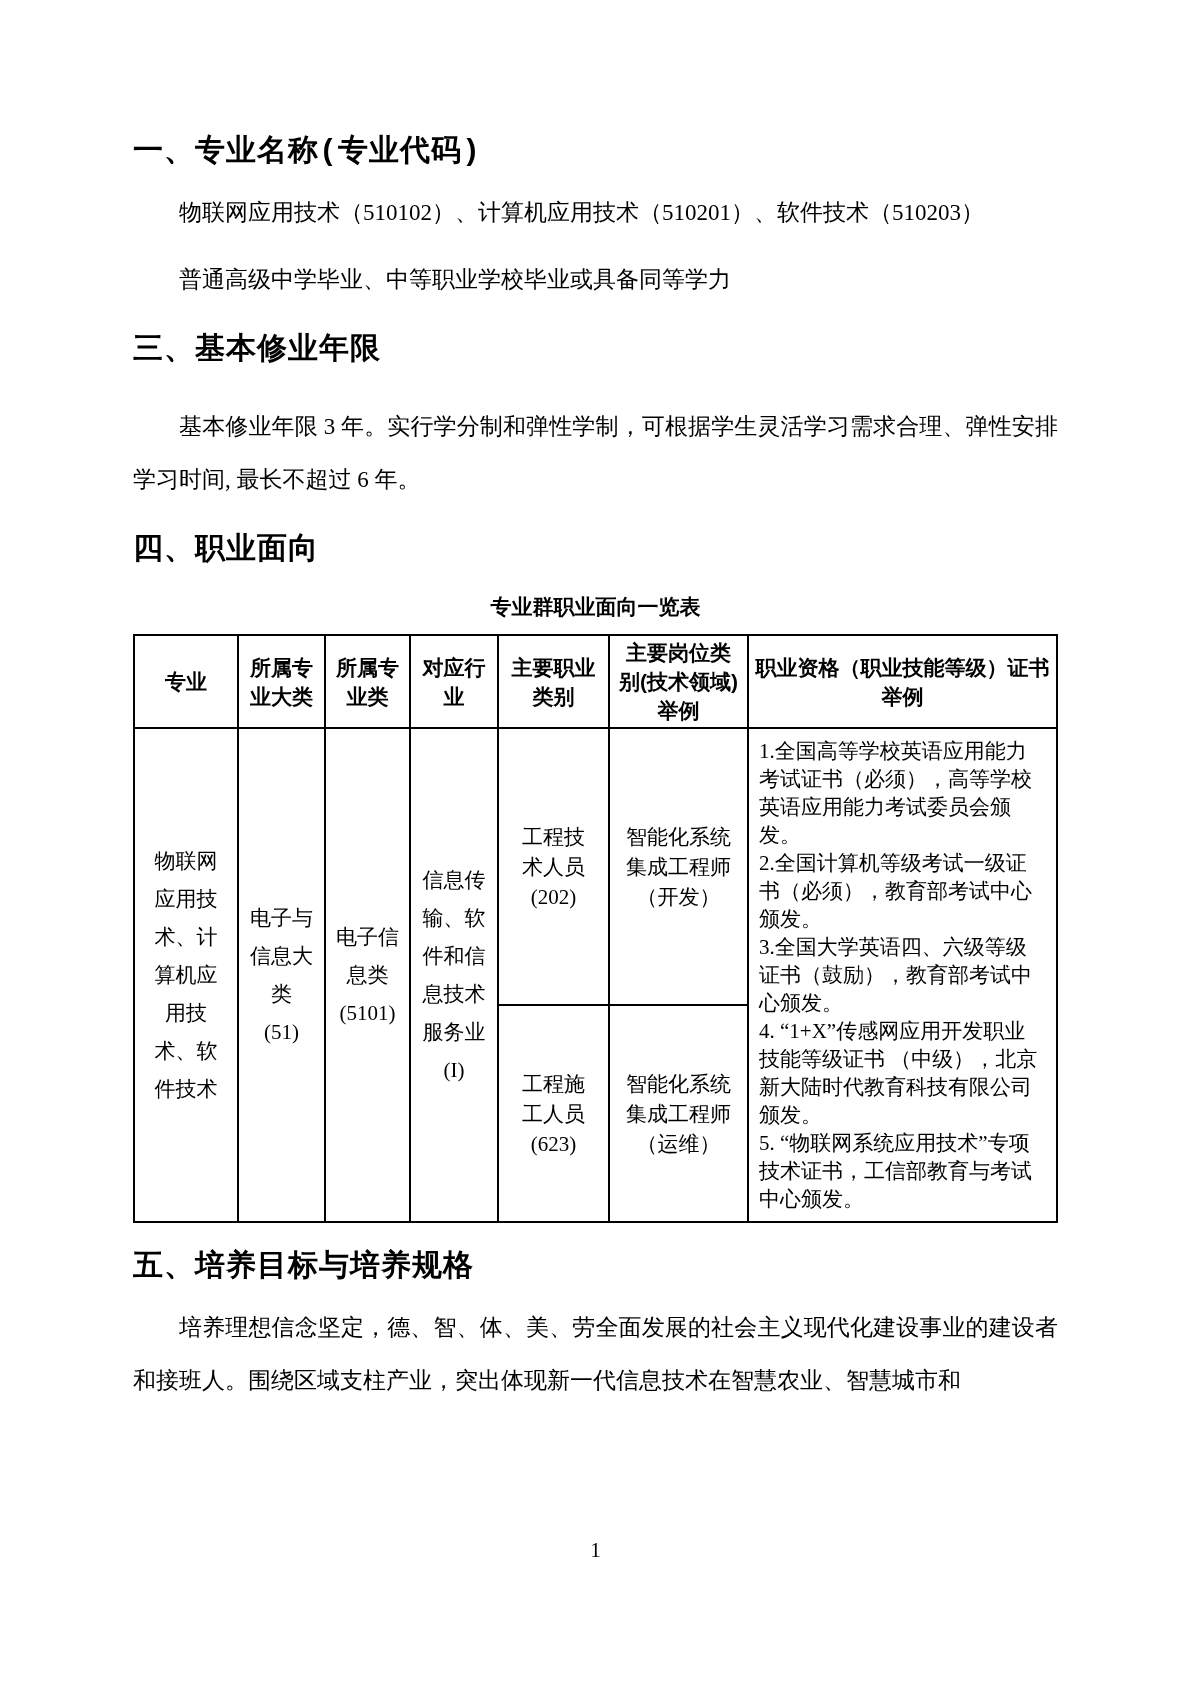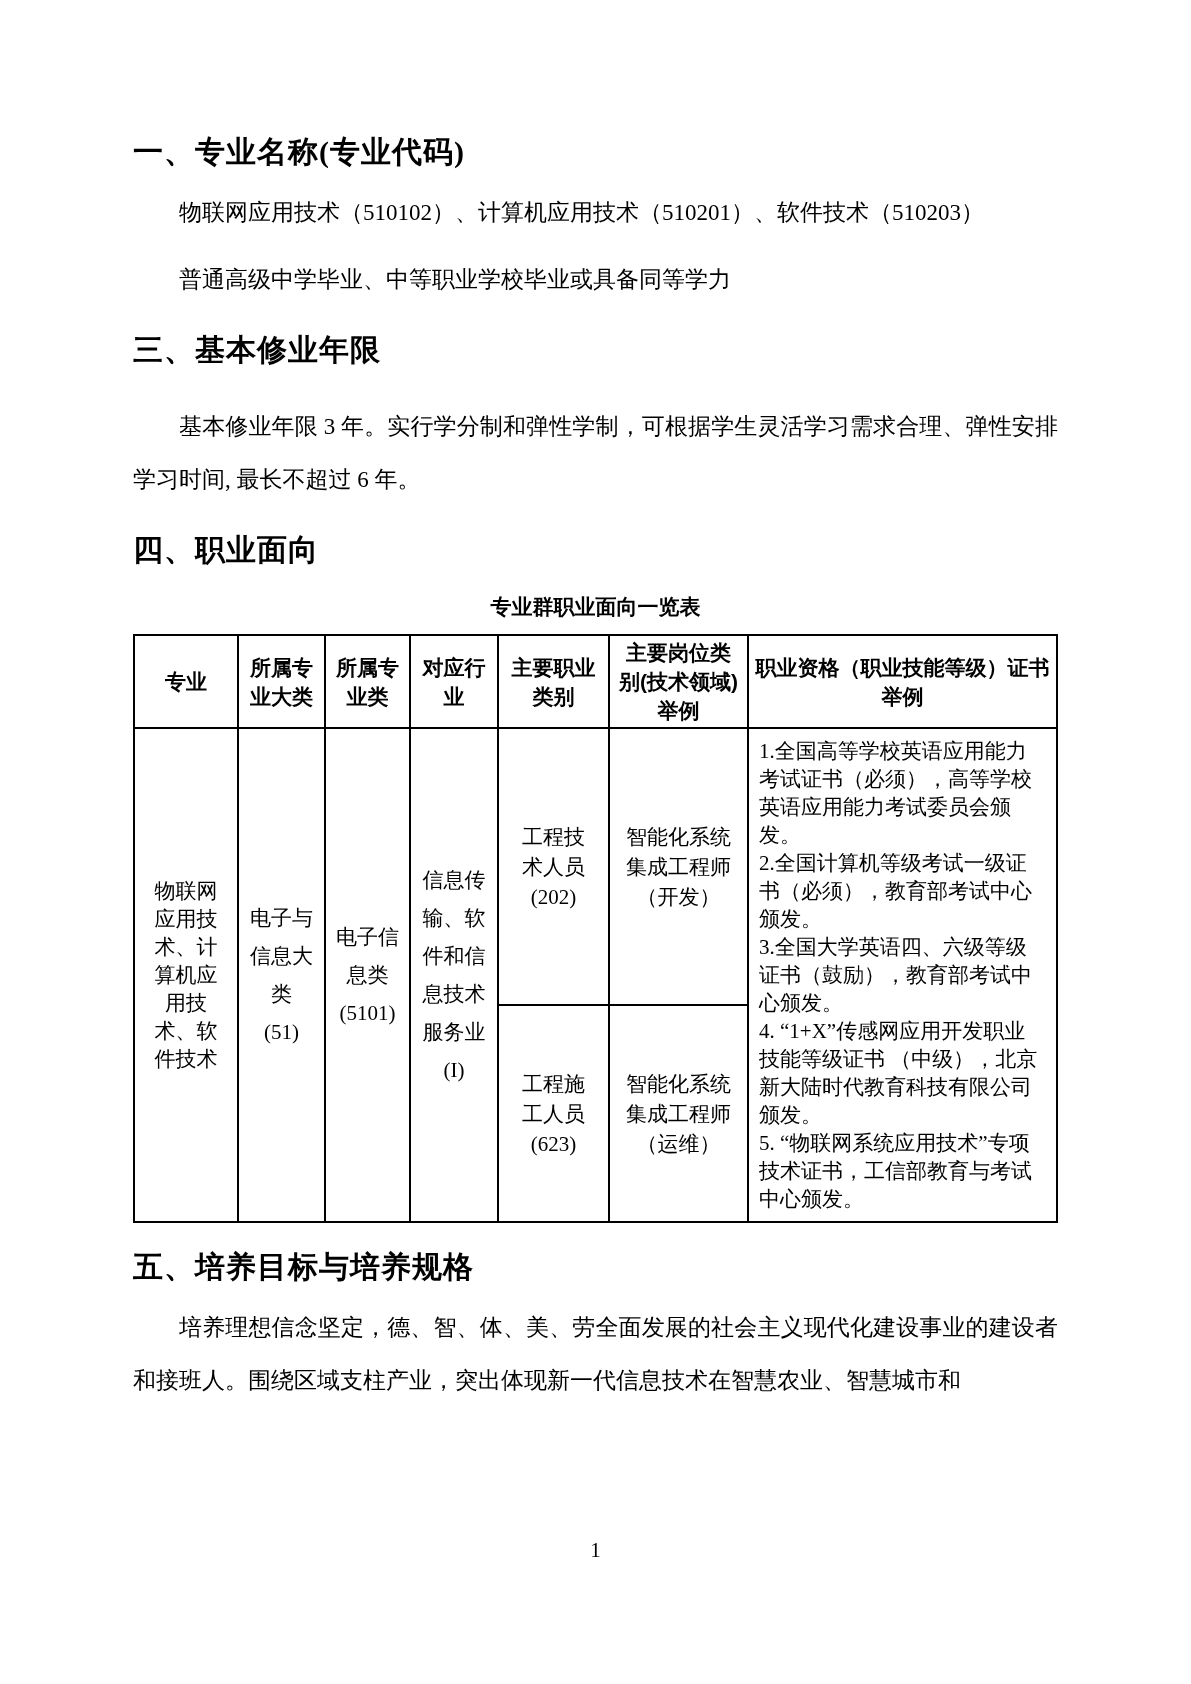--- a/index.html
+++ b/index.html
@@ -9,21 +9,21 @@
     width: 1191px;
     height: 1684px;
     margin: 0 auto;
     background: #ffffff;
     color: #000000;
     font-family: "Liberation Serif", "DejaVu Serif", serif;
     padding: 132px 133px 0 133px;
     overflow: hidden;
   }
   .doc-h1 {
-    font-family: Liberation Serif, serif;
+    font-family: Liberation Mono, monospace;
     font-weight: 700;
     font-size: 30px;
     line-height: 40px;
     margin-top: 24px;
     letter-spacing: 1px;
   }
   .doc-h1.first { margin-top: 0; }
   .doc-h2 {
     font-family: "Liberation Sans", "DejaVu Sans", sans-serif;
     font-weight: 700;
@@ -63,21 +63,21 @@
   }
   .occ-table thead tr { height: 85px; }
   .occ-table th {
     font-family: "Liberation Sans", "DejaVu Sans", sans-serif;
     font-weight: 700;
     line-height: 29px;
     padding: 2px 6px;
   }
   .occ-table tbody tr.row-1 { height: 277px; }
   .occ-table tbody tr.row-2 { height: 217px; }
-  td.cell-specialty { line-height: 28px; padding: 2px 10px; border-radius: 30px; }
+  td.cell-specialty { line-height: 38px; padding: 2px 10px; border-radius: 30px; }
   td.cell-broad, td.cell-cat, td.cell-industry { line-height: 38px; padding: 2px 8px; border-radius: 25px; }
   td.cell-occ { line-height: 30px; padding: 2px 16px; }
   td.cell-pos { line-height: 30px; padding: 2px 14px; }
   td.cell-cert {
     text-align: left;
     line-height: 28px;
     padding: 8px 10px;
   }
   .code-line, .note-line { display: block; }
   .page-number {

